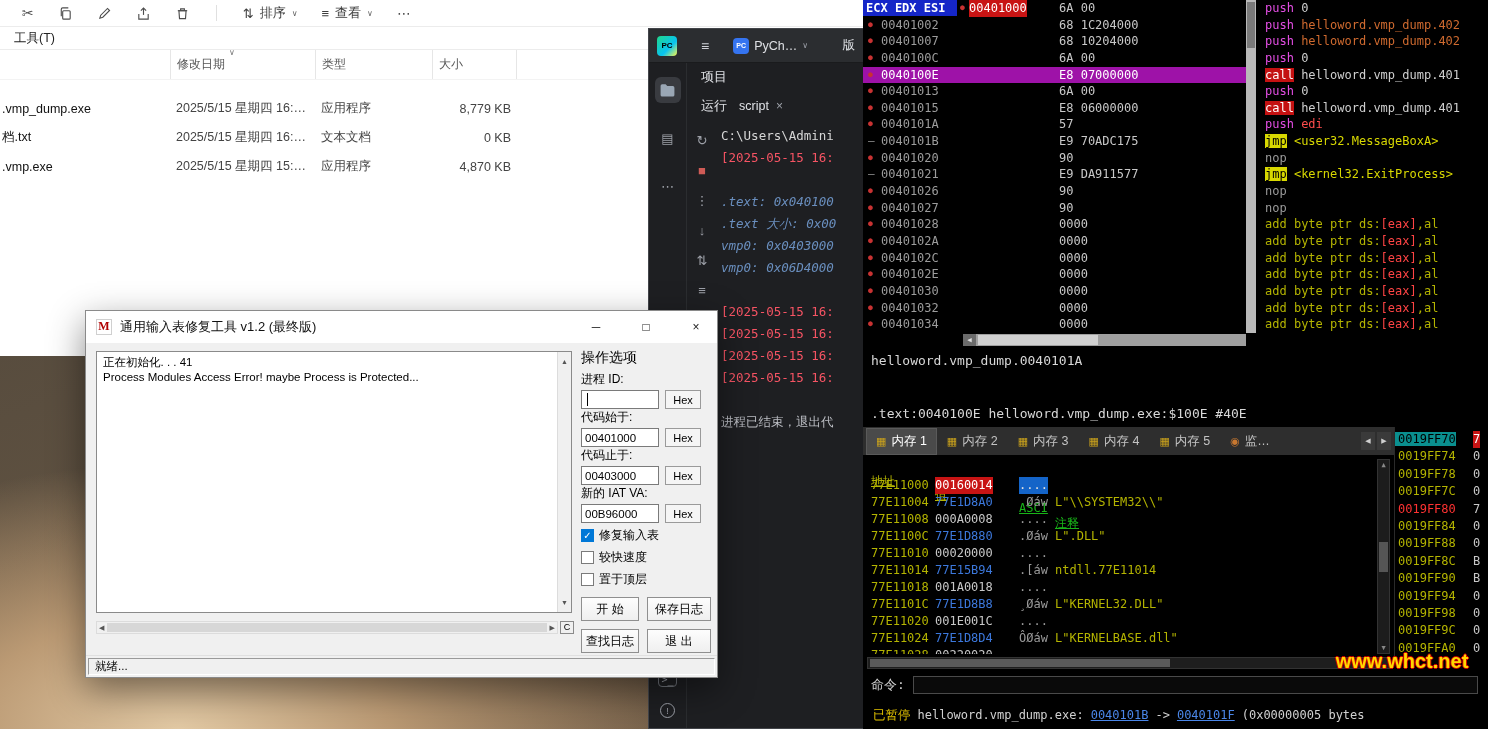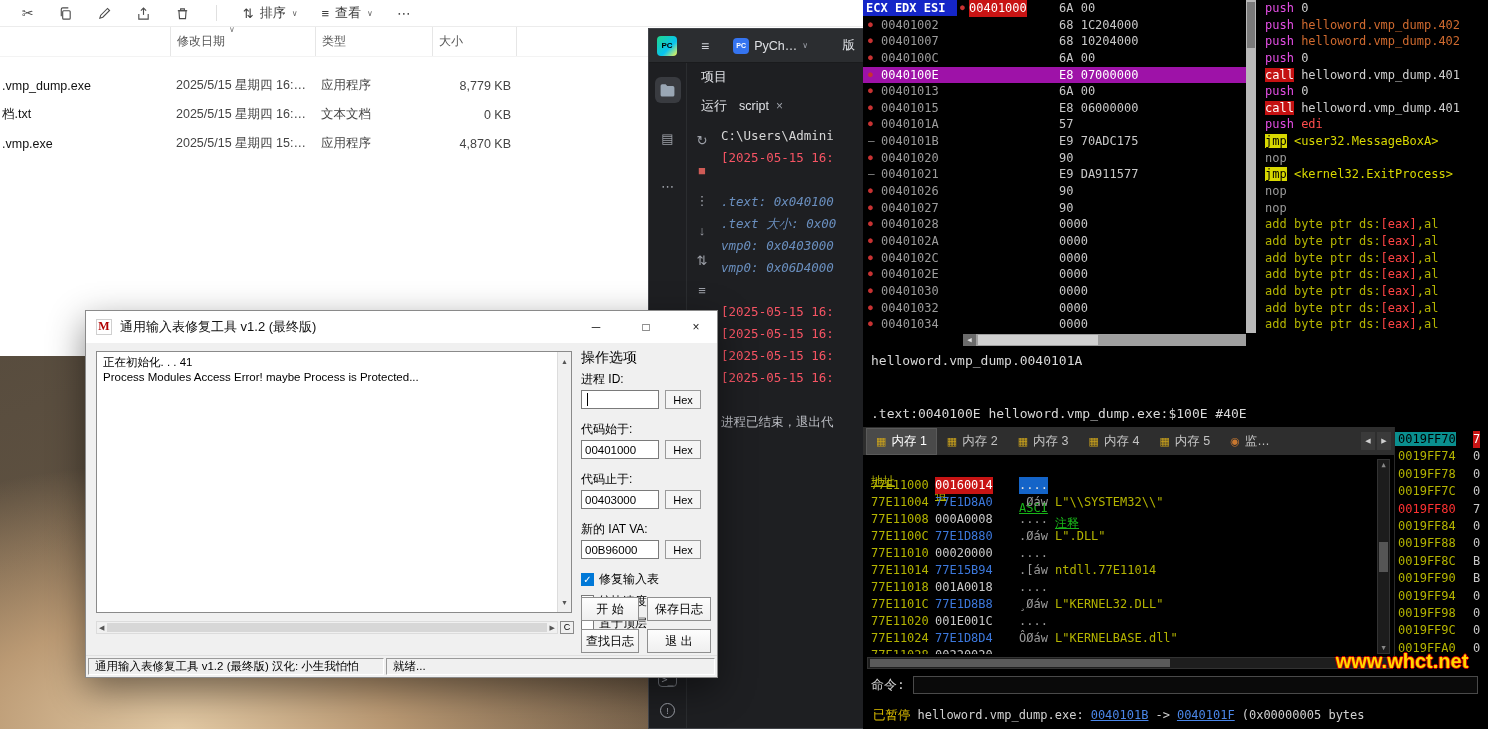--- a/index.html
+++ b/index.html
@@ -157,21 +157,21 @@
   .dlg-title{flex:1;font-size:13px;color:#111}
   .dlg-ctl{width:42px;height:32px;display:flex;align-items:center;justify-content:center;font-size:12px;color:#222}
   .dlg-content{position:relative;height:334px}
   #dlg-log{position:absolute;left:10px;top:8px;width:476px;height:262px;background:#fff;border:1px solid #8a8a8a;font-size:11.5px;line-height:15px;padding:3px 6px;overflow:hidden}
   .log-vsb{position:absolute;right:0;top:0;bottom:0;width:14px;background:#f0f0f0;border-left:1px solid #dcdcdc;display:flex;flex-direction:column;justify-content:space-between;align-items:center;padding:2px 0;font-size:7px;color:#555}
   #dlg-hsb{position:absolute;left:10px;top:278px;width:462px;height:13px;background:#f0f0f0;border:1px solid #dcdcdc;display:flex;align-items:center;justify-content:space-between;padding:0 2px;font-size:7px;color:#555}
   #dlg-hsb .thumb{flex:1;height:9px;background:#d7d7d7;margin:0 3px}
   #dlg-corner{position:absolute;left:474px;top:278px;width:14px;height:13px;border:1px solid #8a8a8a;background:#f0f0f0;font-size:9px;line-height:11px;text-align:center}
   #dlg-panel{position:absolute;left:495px;top:6px;width:132px}
   .opt-label{font-size:14px;margin-bottom:4px}
-  .fld{margin-bottom:12px}
+  .fld{margin-bottom:0}
   .fld-label{font-size:12px;margin-bottom:2px}
   .fld-row{display:flex;gap:6px}
   .fld-input{width:78px;height:19px;background:#fff;border:1px solid #7a7a7a;font-size:11.5px;display:flex;align-items:center;padding-left:3px;font-family:var(--ui)}
   .caret{display:inline-block;width:1px;height:13px;background:#000;margin-left:2px}
   .hex-btn{width:36px;height:19px;border:1px solid #9a9a9a;background:#f5f5f5;font-size:11px;display:flex;align-items:center;justify-content:center}
   #dlg-checks{margin-top:4px}
   .chk-row{display:flex;align-items:center;gap:5px;margin-bottom:5px}
   .chk{width:13px;height:13px;border:1px solid #7a7a7a;background:#fff;font-size:10px;line-height:11px;color:#fff;text-align:center}
   .chk.on{background:#0078d7;border-color:#0078d7}
   .chk-label{font-size:12px}
@@ -228,20 +228,23 @@
         <span>⇅</span>
         <span>排序</span>
         <span class="small">∨</span>
       </span>
       <span class="tbbtn">
         <span>≡</span>
         <span>查看</span>
         <span class="small">∨</span>
       </span>
       <span class="tbico">⋯</span>
+    </div>
+    <div class="ex-menubar">
+      <span class="menu-item">工具(T)</span>
     </div>
     <div class="ex-header">
       <span class="hc hc-name"></span>
       <span class="hc hc-date">
         <i class="sortmark">∨</i>
         <span>修改日期</span>
       </span>
       <span class="hc hc-type">
         <span>类型</span>
       </span>
@@ -525,21 +528,20 @@
             </div>
           </div>
       </div>
       <div id="dlg-buttons">
           <div class="dlg-btn">开 始</div>
           <div class="dlg-btn">保存日志</div>
           <div class="dlg-btn">查找日志</div>
           <div class="dlg-btn">退 出</div>
         </div>
       <div class="dlg-status">
-        <span class="cell c1">通用输入表修复工具 v1.2 (最终版) 汉化: 小生我怕怕</span>
         <span class="cell c2">就绪...</span>
       </div>
     </div>
   </section>
 
   <div id="watermark">
     <div class="wm2">www.whct.net</div>
   </div>
 </div>
 

